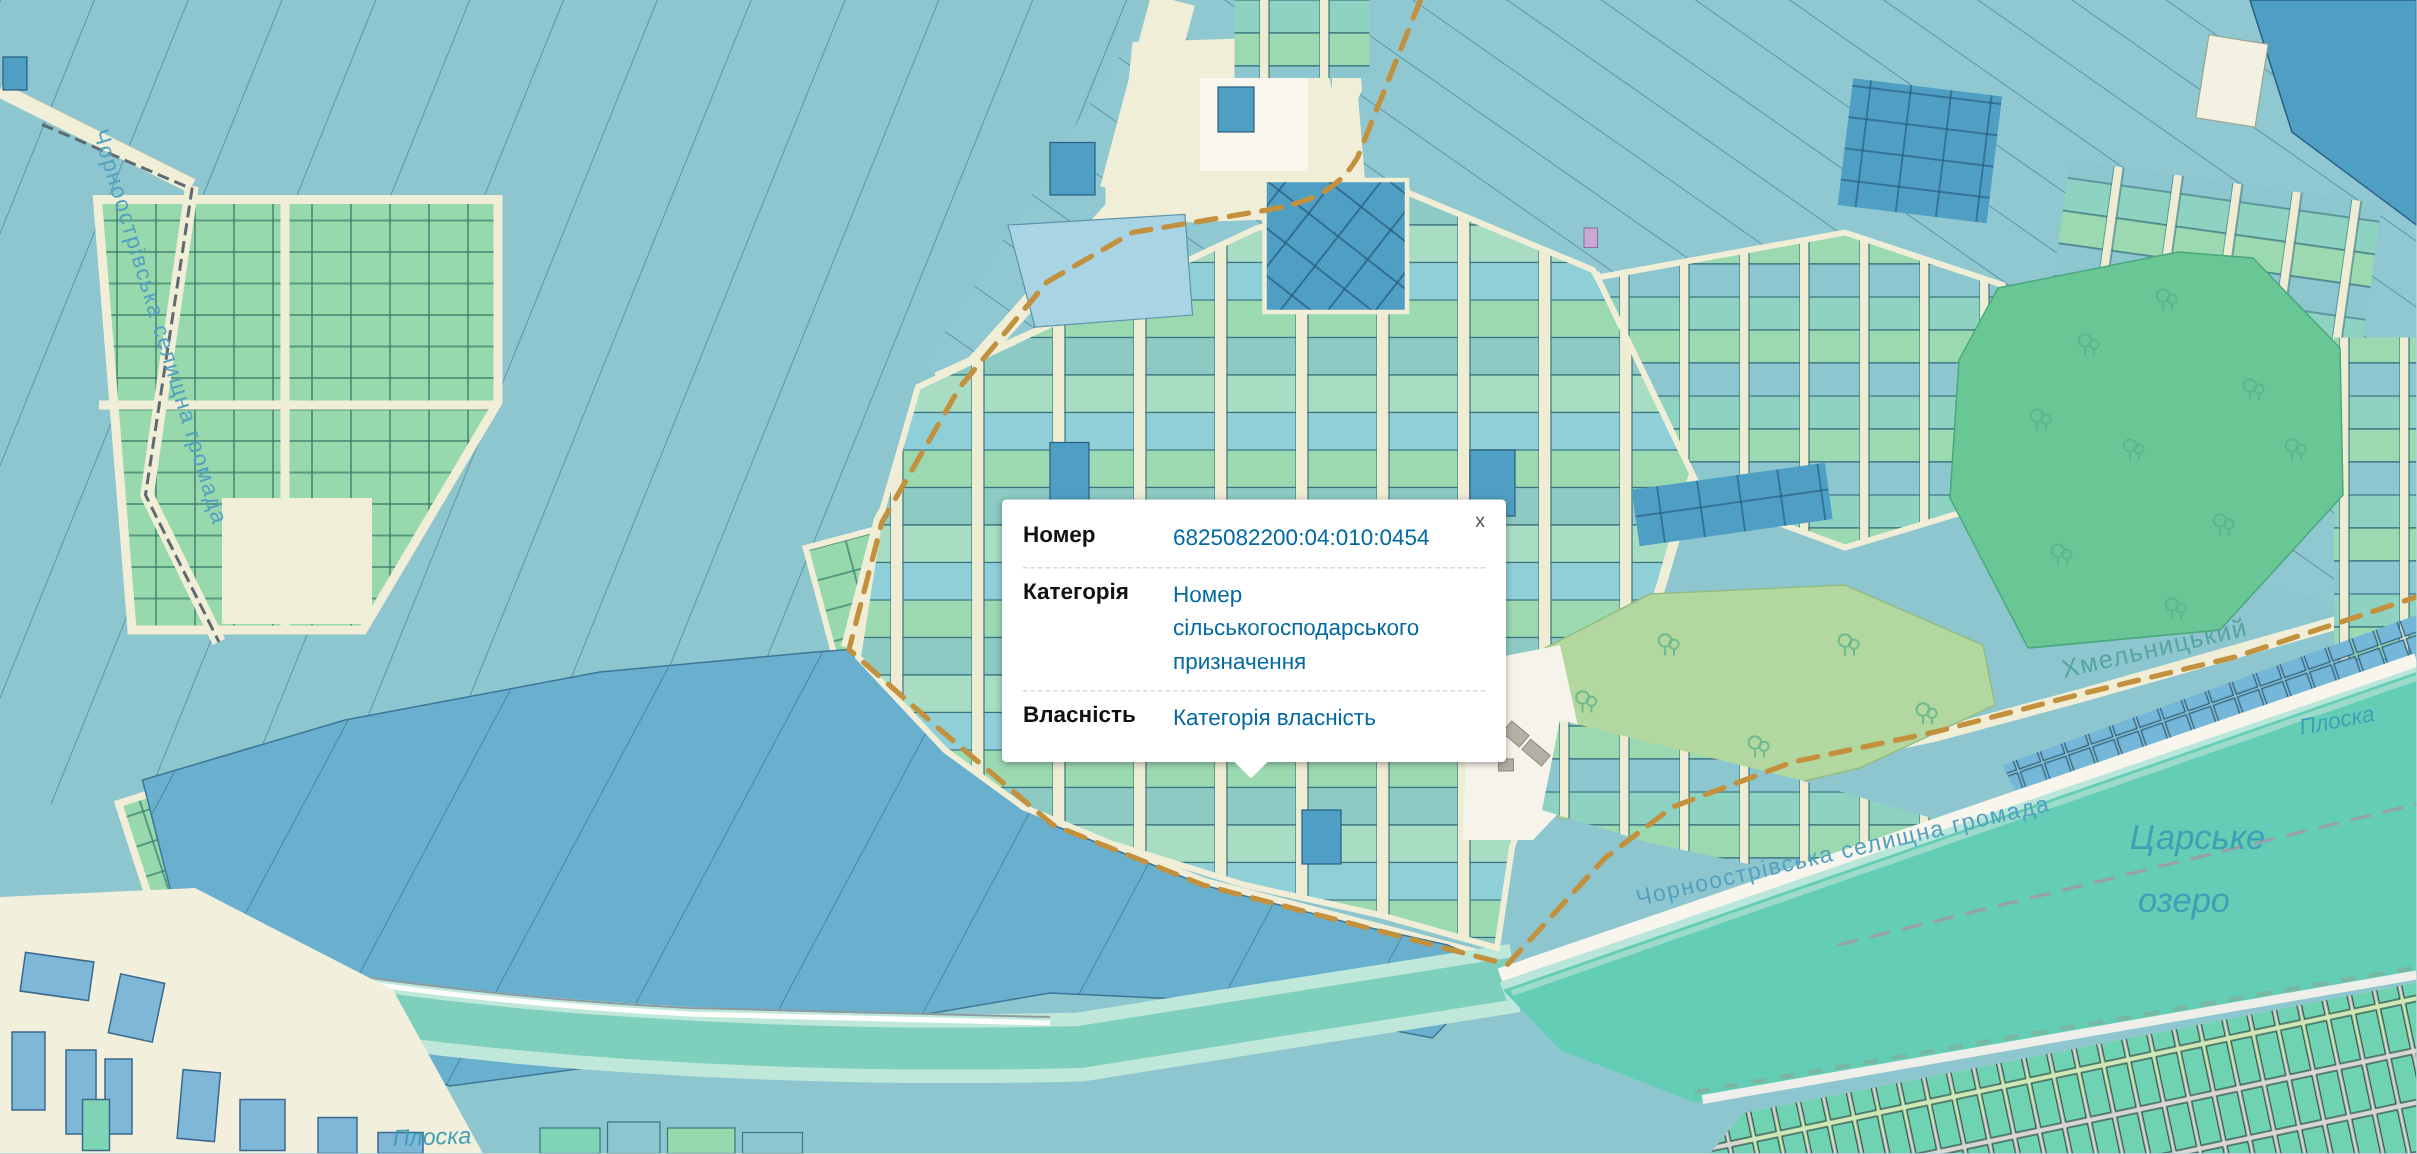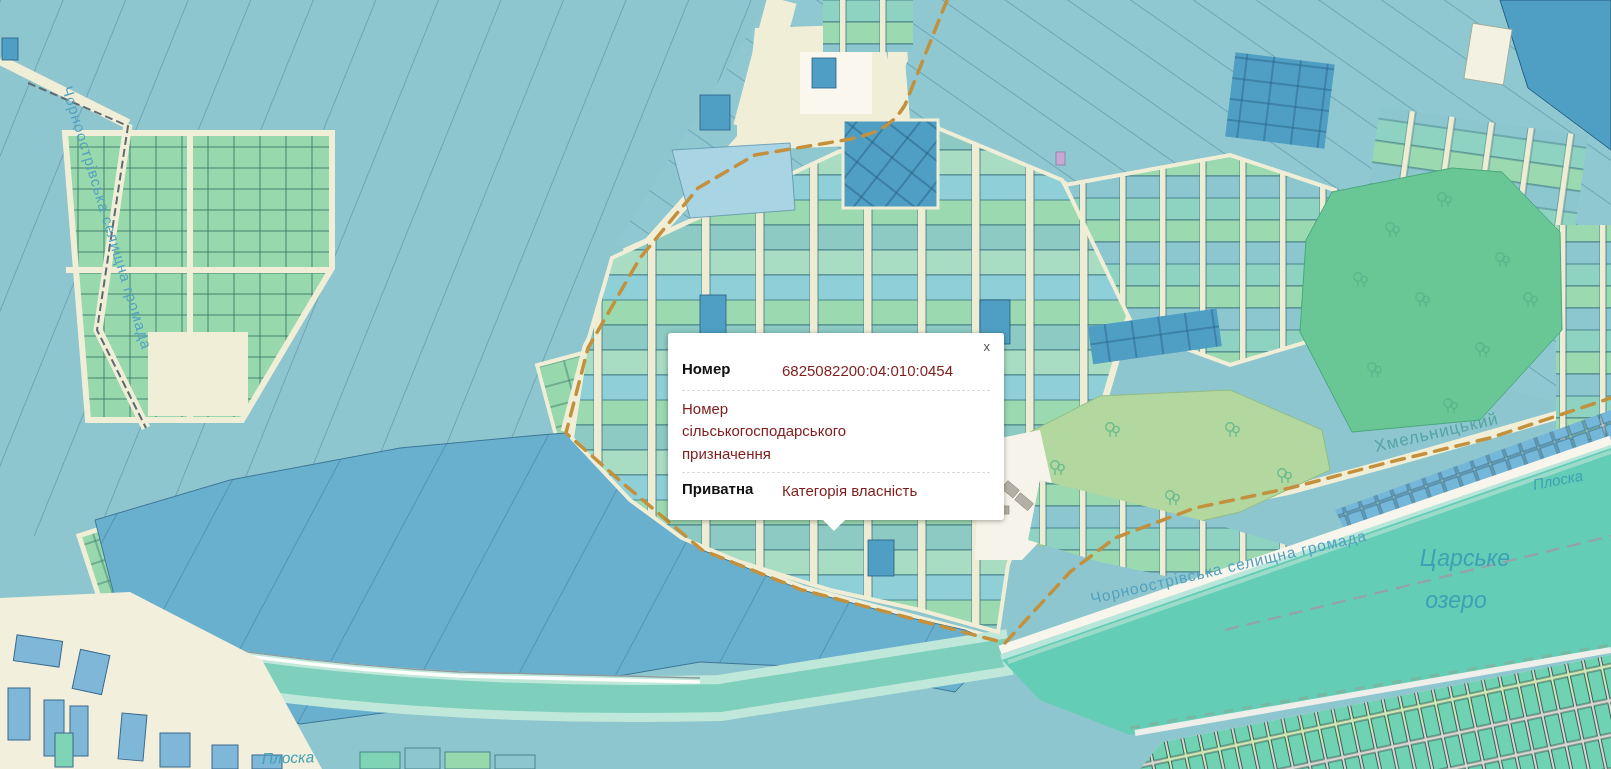--- a/index.html
+++ b/index.html
@@ -20,25 +20,25 @@
     position:absolute; left:668px; top:333px; width:336px;
     background:#ffffff; border-radius:3px;
     box-shadow:0 1px 5px rgba(0,0,0,.35);
     padding:8px 14px 10px 14px; box-sizing:border-box;
     font-size:15px; color:#333; z-index:10;
   }
   .popup-close {
     position:absolute; top:5px; right:10px; font-size:13px; line-height:13px;
     color:#555; cursor:pointer; padding:2px 4px; user-select:none;
   }
-  .popup-rows { margin-top:12px; }
+  .popup-rows { margin-top:0; }
   .popup-row { display:grid; grid-template-columns:88px 1fr; column-gap:12px; padding:7px 0; }
   .popup-row + .popup-row { border-top:1px dashed #d9d9d9; }
   .popup-row .lbl { font-weight:bold; color:#111; }
-  .popup-row .val { color:#7f1d1d; line-height:1.5; }
+  .popup-row .val { color:#0369a1; line-height:1.5; }
   .popup-arrow {
     position:absolute; bottom:-11px; left:155px; width:0; height:0;
     border:11px solid transparent; border-top:11px solid #ffffff; border-bottom:0;
   }
 </style>
 </head>
 <body>
 
 <div class="stage">
 <svg class="map" viewBox="0 0 1611 769" width="1611" height="769" xmlns="http://www.w3.org/2000/svg">
@@ -227,22 +227,23 @@
 </svg>
 
 <div class="popup">
   <div class="popup-close">x</div>
   <div class="popup-rows">
     <div class="popup-row">
       <span class="lbl">Номер</span>
       <span class="val">6825082200:04:010:0454</span>
     </div>
     <div class="popup-row">
+      <span class="lbl">Категорія</span>
       <span class="val">Номер сільськогосподарського призначення</span>
     </div>
     <div class="popup-row">
-      <span class="lbl">Приватна</span>
+      <span class="lbl">Власність</span>
       <span class="val">Категорія власність</span>
     </div>
   </div>
   <div class="popup-arrow"></div>
 </div>
 </div>
 
 </body></html>

